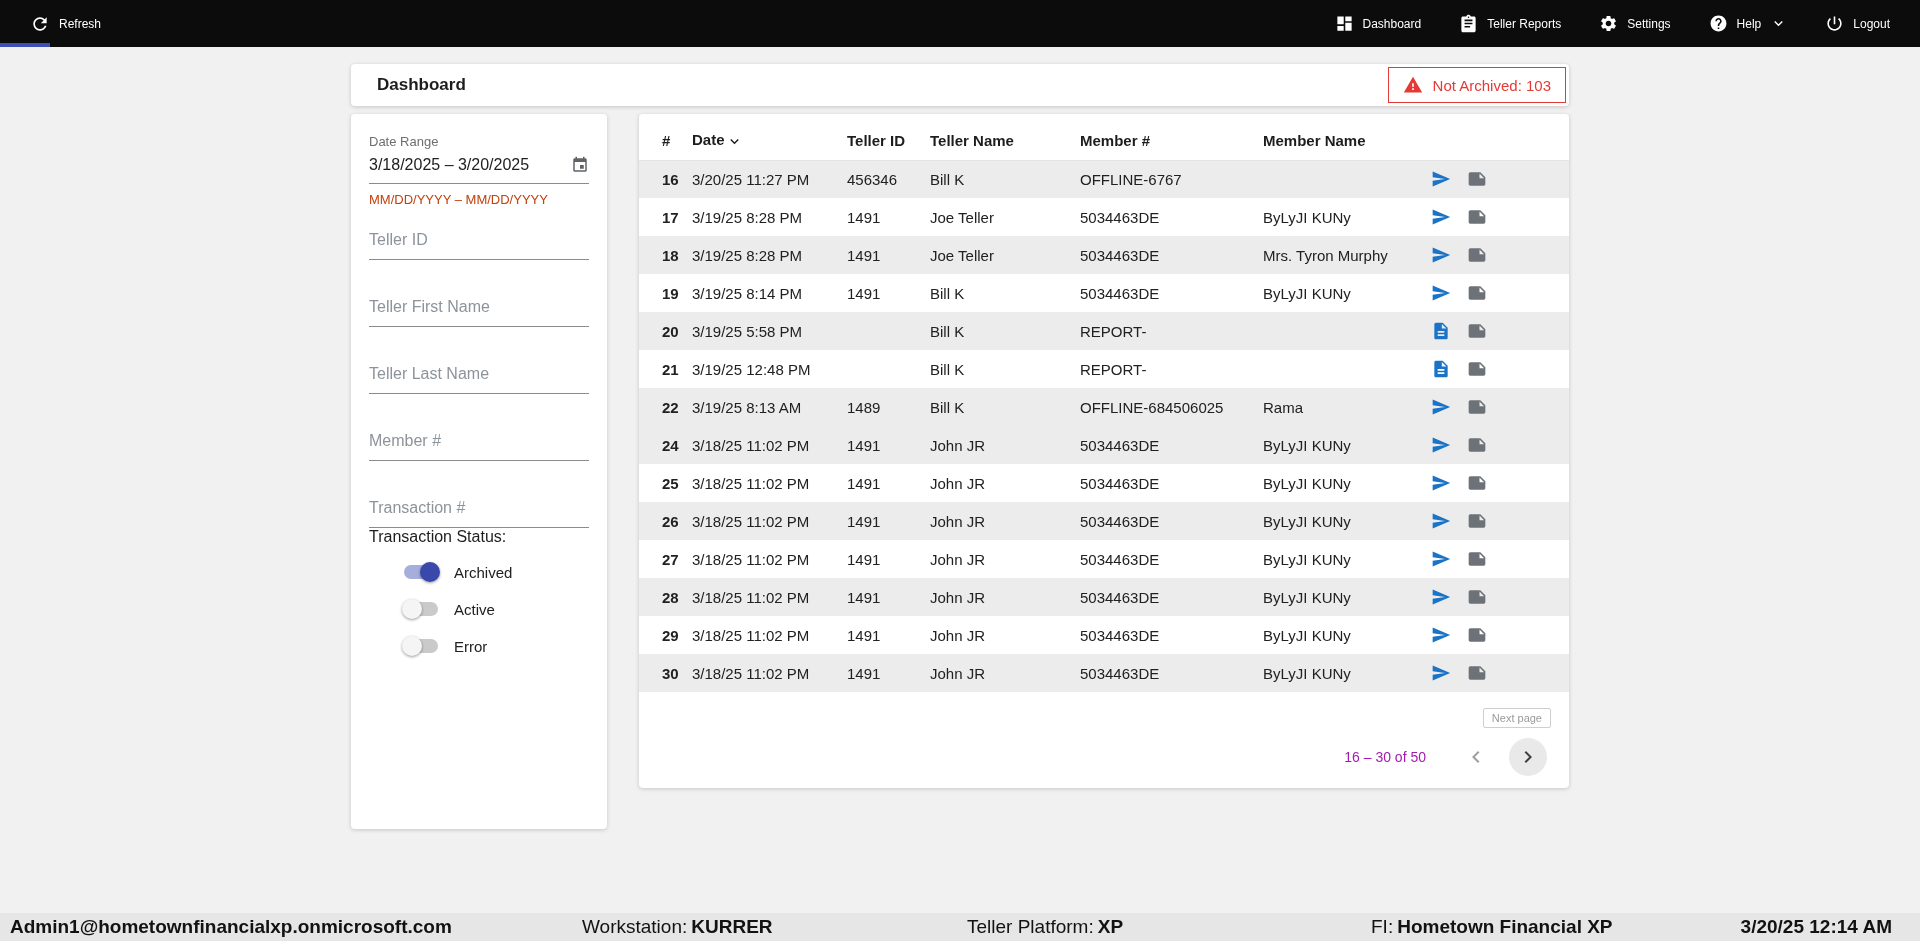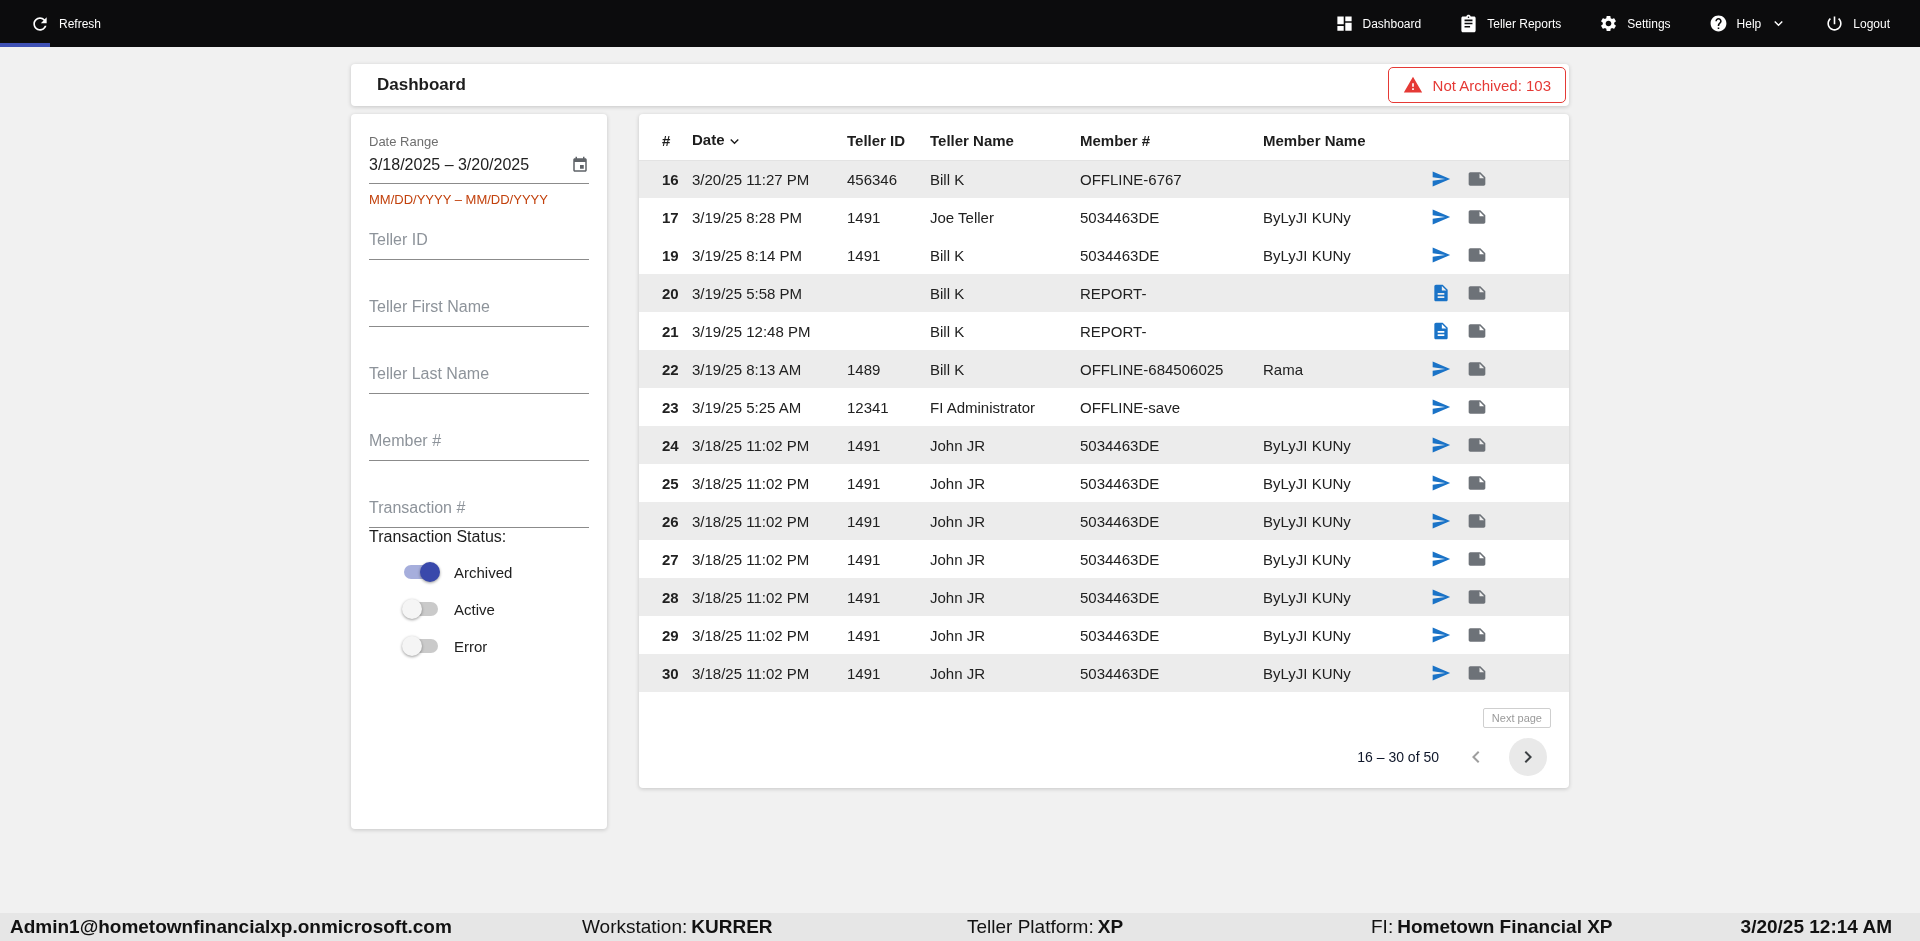--- a/index.html
+++ b/index.html
@@ -16,21 +16,21 @@
   .topbar{height:47px;background:#0c0c0d;color:#fff;display:flex;align-items:center;justify-content:space-between;padding:0 30px;position:relative}
   .tb-item{display:flex;align-items:center;gap:9px;font-size:12px;color:#fff;background:none;border:none;cursor:pointer;font-family:inherit;padding:0}
   .topbar-nav{display:flex;align-items:center;gap:38px}
   .active-indicator{position:absolute;left:0;bottom:0;width:50px;height:4px;background:#3f51b5}
 
   
   .container{width:1218px;margin:17px auto 0}
   .card{background:#fff;border-radius:4px;box-shadow:0 1px 4px rgba(0,0,0,.18)}
   .header-card{height:42px;display:flex;align-items:center;justify-content:space-between;padding:0 2px 0 26px;margin-bottom:8px}
   .page-title{font-size:17px;font-weight:700;color:#1d1d1d}
-  .badge{display:flex;align-items:center;gap:10px;border:1px solid #e53935;border-radius:5px;color:#e53935;font-size:15px;padding:7px 14px;background:#fff;margin-right:1px}
+  .badge{display:flex;align-items:center;gap:10px;border:1px solid #e53935;border-radius:0;color:#e53935;font-size:15px;padding:7px 14px;background:#fff;margin-right:1px}
   .content-row{display:flex;gap:32px;align-items:flex-start}
 
   
   .filter-card{width:256px;min-height:715px;padding:20px 18px}
   .field-label{font-size:13px;color:#6e6e6e}
   .date-input{display:flex;align-items:center;justify-content:space-between;border-bottom:1px solid #8b8b8b;padding:7px 0 9px;font-size:16px;cursor:pointer;color:#212121}
   .helper{font-size:13px;color:#c2410c;margin-top:8px}
   .line-input{display:block;width:100%;border:none;border-bottom:1px solid #8b8b8b;background:transparent;font-size:16px;font-family:inherit;padding:6px 0 10px;margin-top:32px;outline:none;color:#212121}
   .line-input.first{margin-top:18px}
   .line-input::placeholder{color:#8d939a;opacity:1}
@@ -53,21 +53,21 @@
   tbody tr.shaded{background:#ececec}
   th.h-num,td.c-num{padding-left:23px}
   td.c-num{font-weight:700}
   .sort-icon{display:inline-block;vertical-align:-5px;margin-left:1px}
   .c-icons .row-icon{display:inline-block;width:20px;height:20px;margin-right:16px;cursor:pointer;vertical-align:middle}
 
   
   .table-footer{position:relative;height:96px}
   .next-tooltip{position:absolute;top:16px;right:18px;font-size:11px;color:#9a9a9a;border:1px solid #cfcfcf;background:#fff;padding:3px 8px;border-radius:2px}
   .pager-row{position:absolute;top:46px;right:22px;display:flex;align-items:center;gap:14px}
-  .range-text{font-size:14px;color:#0f172a;margin-right:4px}
+  .range-text{font-size:14px;color:#a21caf;margin-right:17px}
   .pager-btn{width:38px;height:38px;border:none;background:transparent;border-radius:50%;display:flex;align-items:center;justify-content:center;cursor:pointer;padding:0}
   .pager-btn.prev{color:#9e9e9e}
   .pager-btn.next{background:#e9e9e9;color:#3c4043}
 
   
   .statusbar{position:absolute;left:0;bottom:0;width:100%;height:28px;background:#e6e6e6;font-size:19px;color:#121212}
   .sb-item{position:absolute;top:0;line-height:28px;white-space:nowrap}
   .sb-user{left:10px;font-weight:700}
   .sb-workstation{left:582px}
   .sb-platform{left:967px}
@@ -246,20 +246,33 @@
               <td>1491</td>
               <td>Joe Teller</td>
               <td>5034463DE</td>
               <td>ByLyJI KUNy</td>
               <td class="c-icons"><span class="row-icon"><svg viewBox="0 0 24 24" width="20" height="20" fill="#1a73c7">
                     <path d="M2.01 21L23 12 2.01 3 2 10l15 2-15 2z"></path>
                   </svg></span><span class="row-icon"><svg viewBox="0 0 24 24" width="20" height="20" fill="#6d7278">
                     <path d="M22 10l-6-6H4c-1.1 0-2 .9-2 2v12.01c0 1.1.9 1.99 2 1.99l16-.01c1.1 0 2-.89 2-1.99v-8zm-7-4.5l5.5 5.5H15V5.5z"></path>
                   </svg></span></td>
             </tr>
+            <tr class="shaded">
+              <td class="c-num">18</td>
+              <td>3/19/25 8:28 PM</td>
+              <td>1491</td>
+              <td>Joe Teller</td>
+              <td>5034463DE</td>
+              <td>Mrs. Tyron Murphy</td>
+              <td class="c-icons"><span class="row-icon"><svg viewBox="0 0 24 24" width="20" height="20" fill="#1a73c7">
+                    <path d="M2.01 21L23 12 2.01 3 2 10l15 2-15 2z"></path>
+                  </svg></span><span class="row-icon"><svg viewBox="0 0 24 24" width="20" height="20" fill="#6d7278">
+                    <path d="M22 10l-6-6H4c-1.1 0-2 .9-2 2v12.01c0 1.1.9 1.99 2 1.99l16-.01c1.1 0 2-.89 2-1.99v-8zm-7-4.5l5.5 5.5H15V5.5z"></path>
+                  </svg></span></td>
+            </tr>
             <tr>
               <td class="c-num">19</td>
               <td>3/19/25 8:14 PM</td>
               <td>1491</td>
               <td>Bill K</td>
               <td>5034463DE</td>
               <td>ByLyJI KUNy</td>
               <td class="c-icons"><span class="row-icon"><svg viewBox="0 0 24 24" width="20" height="20" fill="#1a73c7">
                     <path d="M2.01 21L23 12 2.01 3 2 10l15 2-15 2z"></path>
                   </svg></span><span class="row-icon"><svg viewBox="0 0 24 24" width="20" height="20" fill="#6d7278">
@@ -292,33 +305,20 @@
                     <path d="M22 10l-6-6H4c-1.1 0-2 .9-2 2v12.01c0 1.1.9 1.99 2 1.99l16-.01c1.1 0 2-.89 2-1.99v-8zm-7-4.5l5.5 5.5H15V5.5z"></path>
                   </svg></span></td>
             </tr>
             <tr class="shaded">
               <td class="c-num">22</td>
               <td>3/19/25 8:13 AM</td>
               <td>1489</td>
               <td>Bill K</td>
               <td>OFFLINE-684506025</td>
               <td>Rama</td>
-              <td class="c-icons"><span class="row-icon"><svg viewBox="0 0 24 24" width="20" height="20" fill="#1a73c7">
-                    <path d="M2.01 21L23 12 2.01 3 2 10l15 2-15 2z"></path>
-                  </svg></span><span class="row-icon"><svg viewBox="0 0 24 24" width="20" height="20" fill="#6d7278">
-                    <path d="M22 10l-6-6H4c-1.1 0-2 .9-2 2v12.01c0 1.1.9 1.99 2 1.99l16-.01c1.1 0 2-.89 2-1.99v-8zm-7-4.5l5.5 5.5H15V5.5z"></path>
-                  </svg></span></td>
-            </tr>
-            <tr>
-              <td class="c-num">23</td>
-              <td>3/19/25 5:25 AM</td>
-              <td>12341</td>
-              <td>FI Administrator</td>
-              <td>OFFLINE-save</td>
-              <td></td>
               <td class="c-icons"><span class="row-icon"><svg viewBox="0 0 24 24" width="20" height="20" fill="#1a73c7">
                     <path d="M2.01 21L23 12 2.01 3 2 10l15 2-15 2z"></path>
                   </svg></span><span class="row-icon"><svg viewBox="0 0 24 24" width="20" height="20" fill="#6d7278">
                     <path d="M22 10l-6-6H4c-1.1 0-2 .9-2 2v12.01c0 1.1.9 1.99 2 1.99l16-.01c1.1 0 2-.89 2-1.99v-8zm-7-4.5l5.5 5.5H15V5.5z"></path>
                   </svg></span></td>
             </tr>
             <tr class="shaded">
               <td class="c-num">24</td>
               <td>3/18/25 11:02 PM</td>
               <td>1491</td>

